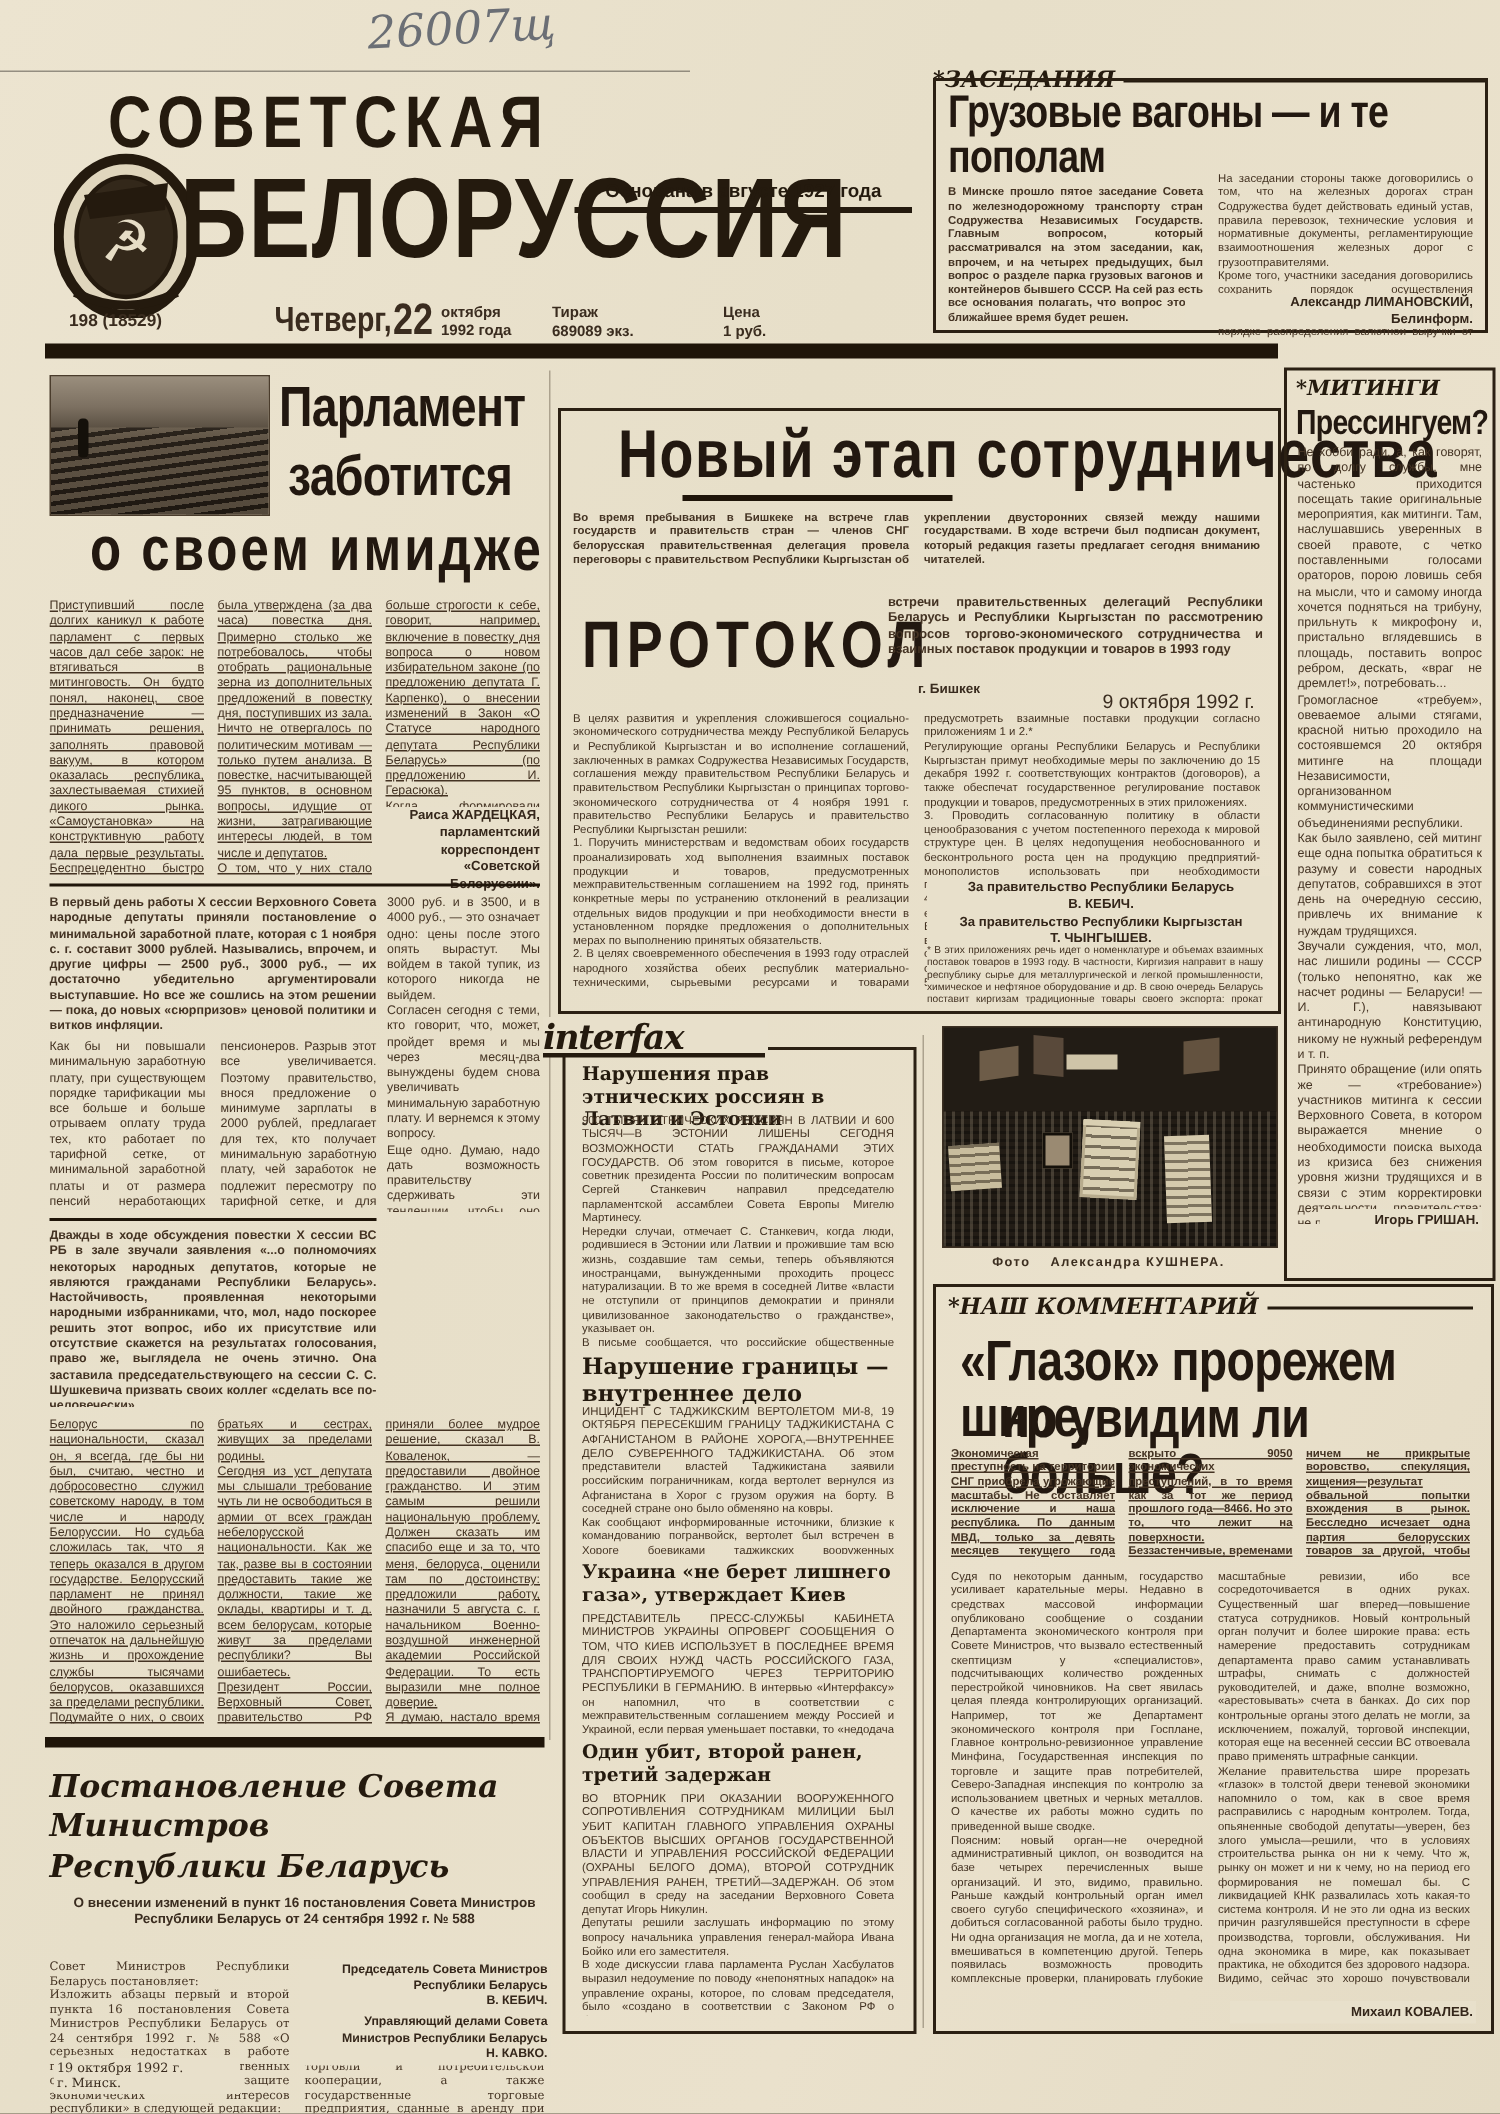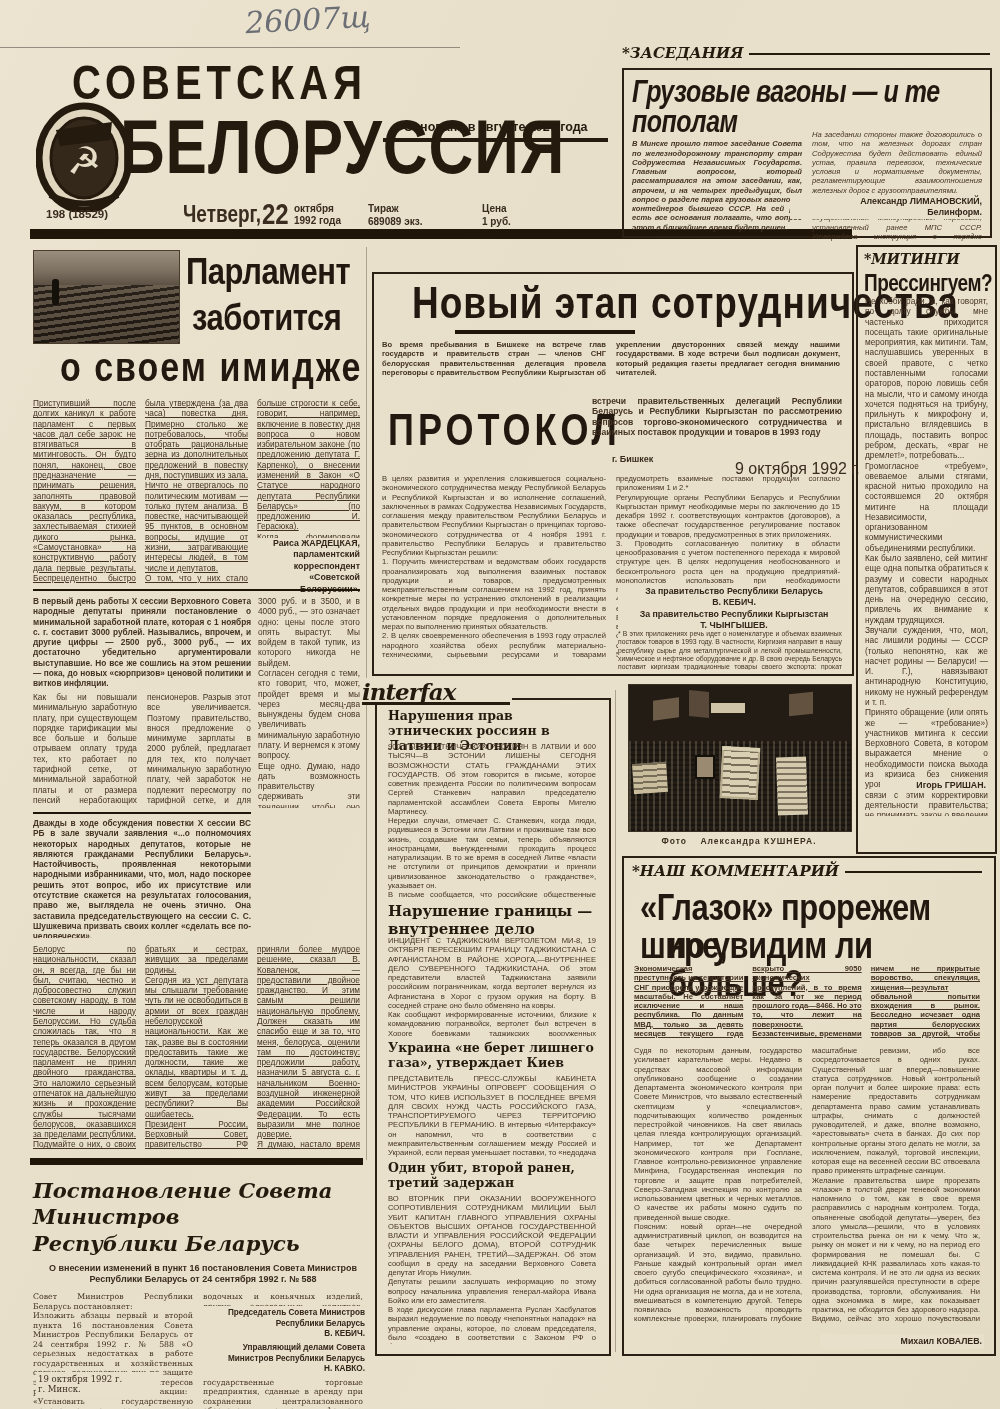--- a/index.html
+++ b/index.html
@@ -60,21 +60,21 @@
 689089 экз.</div>
   <div class="abs b" style="left:482px;top:203px;font-size:10px;line-height:1.25;white-space:pre-line;">Цена
 1 руб.</div>
 
   <div class="abs hbar" style="left:30px;top:229px;width:822px;height:10px;"></div>
 
   <div class="abs rubric" style="left:622px;top:44px;width:368px;">
     <span>*ЗАСЕДАНИЯ</span>
       <span class="dash"></span>
   </div>
-  <div class="abs box" style="left:622px;top:68px;width:366px;height:166px;font-style:italic;">
+  <div class="abs box" style="left:622px;top:52px;width:366px;height:166px;">
     <div class="hl condensed" style="font-size:25px;margin:6px 8px 4px 8px;">Грузовые вагоны — и те пополам</div>
     <div class="cols2 body-xs" style="margin:2px 8px;height:118px;">
       <div class="b">В Минске прошло пятое заседание Совета по железнодорожному транспорту стран Содружества Независимых Государств. Главным вопросом, который рассматривался на этом заседании, как, впрочем, и на четырех предыдущих, был вопрос о разделе парка грузовых вагонов и контейнеров бывшего СССР. На сей раз есть все основания полагать, что вопрос этот в ближайшее время будет решен.</div>
       <div>На заседании стороны также договорились о том, что на железных дорогах стран Содружества будет действовать единый устав, правила перевозок, технические условия и нормативные документы, регламентирующие взаимоотношения железных дорог с грузоотправителями.
 Кроме того, участники заседания договорились сохранить порядок осуществления международных перевозок, установленный ранее МПС СССР. Утверждена инструкция о порядке распределения валютной выручки от международных перевозок.
 Рассматривался на заседании и вопрос о газете «Гудок», которая сейчас стала вроде как ничьей и по этой причине лишилась средств существования. Принято решение, что отныне «Гудок» будет газетой железнодорожников СНГ. А финансировать ее будут железнодорожные администрации стран Содружества.
 Следующее заседание совета пройдет в Кишиневе в ноябре этого года.</div>
     </div>
   </div>
   <div class="abs byline mask" style="left:790px;top:196px;width:192px;">Александр ЛИМАНОВСКИЙ,
@@ -124,21 +124,21 @@
 Давайте принимать Конституцию, Основной Закон, в рамках которого создаются все другие законные, правовые и т. п. акты. Я испытываю чувство удовлетворения от того, что проект Конституции будет рассматриваться в числе первых вопросов.
 Надеюсь, что принимаемые вами решения всегда будут восприняты народом. Дай вам Бог здоровья и всего самого доброго!</div>
 
   <div class="abs box" style="left:372px;top:272px;width:478px;height:400px;"></div>
   <div class="abs hl condensed" style="left:412px;top:280px;font-size:37px;letter-spacing:1px;">Новый этап сотрудничества</div>
   <div class="abs hbar" style="left:455px;top:330px;width:180px;height:4px;"></div>
   <div class="abs cols2 body-xs b" style="left:382px;top:340px;width:458px;height:52px;">Во время пребывания в Бишкеке на встрече глав государств и правительств стран — членов СНГ белорусская правительственная делегация провела переговоры с правительством Республики Кыргызстан об укреплении двусторонних связей между нашими государствами. В ходе встречи был подписан документ, который редакция газеты предлагает сегодня вниманию читателей.</div>
   <div class="abs hl condensed" style="left:388px;top:408px;font-size:36px;letter-spacing:4px;">ПРОТОКОЛ</div>
   <div class="abs body-xs b" style="left:592px;top:396px;width:250px;height:58px;font-size:8.6px;">встречи правительственных делегаций Республики Беларусь и Республики Кыргызстан по рассмотрению вопросов торгово-экономического  сотрудничества и взаимных поставок продукции и товаров в 1993 году</div>
   <div class="abs b" style="left:612px;top:454px;font-size:9px;">г. Бишкек</div>
-  <div class="abs" style="left:735px;top:460px;font-size:16px;">9 октября 1992 г.</div>
+  <div class="abs" style="left:735px;top:460px;font-size:13px;">9 октября 1992 г.</div>
   <div class="abs cols2 body-xs" style="left:382px;top:474px;width:458px;height:192px;">В целях развития и укрепления сложившегося социально-экономического сотрудничества между Республикой Беларусь и Республикой Кыргызстан и во исполнение соглашений, заключенных в рамках Содружества Независимых Государств, соглашения между правительством Республики Беларусь и правительством Республики Кыргызстан о принципах торгово-экономического сотрудничества от 4 ноября 1991 г. правительство Республики Беларусь и правительство Республики Кыргызстан решили:
 1. Поручить министерствам и ведомствам обоих государств проанализировать ход выполнения взаимных поставок продукции и товаров, предусмотренных межправительственным соглашением на 1992 год, принять конкретные меры по устранению отклонений в реализации отдельных видов продукции и при необходимости внести в установленном порядке предложения о дополнительных мерах по выполнению принятых обязательств.
 2. В целях своевременного обеспечения в 1993 году отраслей народного хозяйства обеих республик материально-техническими, сырьевыми ресурсами и товарами предусмотреть взаимные поставки продукции согласно приложениям 1 и 2.*
 Регулирующие органы Республики Беларусь и Республики Кыргызстан примут необходимые меры по заключению до 15 декабря 1992 г. соответствующих контрактов (договоров), а также обеспечат государственное регулирование поставок продукции и товаров, предусмотренных в этих приложениях.
 3. Проводить согласованную политику в области ценообразования с учетом постепенного перехода к мировой структуре цен. В целях недопущения необоснованного и бесконтрольного роста цен на продукцию предприятий-монополистов использовать при необходимости государственное их регулирование.
 4. Использовать во взаиморасчетах единую денежную единицу — рубль.
 В случае введения одним из государств национальной валюты взаиморасчеты между субъектами хозяйствования осуществляются по курсу, определяемому специальным соглашением.
 5. Способствовать развитию и укреплению сложившихся прямых связей между субъектами хозяйствования обоих государств.
 6. Настоящий протокол с приложениями 1 и 2 является неотъемлемой частью соглашения между правительством Республики Беларусь и правительством Республики Кыргызстан о принципах торгово-экономического сотрудничества от 4 ноября 1991 г. Он может быть изменен и дополнен по обоюдному согласию правительства Республики Беларусь и правительства Республики Кыргызстан.
 Совершено в г. Бишкеке 9 октября 1992 г. в двух подлинных экземплярах на белорусском, кыргызском и русском языках, при этом все тексты имеют равную силу.</div>
@@ -155,21 +155,21 @@
       <span>*МИТИНГИ</span>
     </div>
     <div class="hl condensed" style="font-size:19px;margin:4px 6px 6px 6px;">Прессингуем?</div>
     <div class="body-sm" style="margin:0 7px;height:520px;">Не хобби ради, а, как говорят, по долгу службы, мне частенько приходится посещать такие оригинальные мероприятия, как митинги. Там, наслушавшись уверенных в своей правоте, с четко поставленными голосами ораторов, порою ловишь себя на мысли, что и самому иногда хочется подняться на трибуну, прильнуть к микрофону и, пристально вглядевшись в площадь, поставить вопрос ребром, дескать, «враг не дремлет!», потребовать...
 Громогласное «требуем», овеваемое алыми стягами, красной нитью проходило на состоявшемся 20 октября митинге на площади Независимости, организованном коммунистическими объединениями республики.
 Как было заявлено, сей митинг еще одна попытка обратиться к разуму и совести народных депутатов, собравшихся в этот день на очередную сессию, привлечь их внимание к нуждам трудящихся.
 Звучали суждения, что, мол, нас лишили родины — СССР (только непонятно, как же насчет родины — Беларуси! — И. Г.), навязывают антинародную Конституцию, никому не нужный референдум и т. п.
 Принято обращение (или опять же — «требование») участников митинга к сессии Верховного Совета, в котором выражается мнение о необходимости поиска выхода из кризиса без снижения уровня жизни трудящихся и в связи с этим корректировки деятельности правительства; не принимать закон о введении частной собственности на землю, придать статус государственных двум языкам — белорусскому и русскому, отменить нынешнюю государственную символику, обеспечить социальную защиту военнослужащих и членов их семей и т.д.
 В общем, вряд ли позавидуешь доле Верховного Совета и правительства РБ, которым сегодня достается, извините, «и в хвост, и в гриву». Вот только возможно ли принятие разумных, реалистично - взвешенных решений, работая под перманентным прессингом слева и справа! Вопрос, наверное, риторический.</div>
   </div>
-  <div class="abs byline mask" style="left:880px;top:778px;width:104px;padding:2px;">Игорь ГРИШАН.</div>
+  <div class="abs byline mask" style="left:880px;top:806px;width:104px;padding:2px;">Игорь ГРИШАН.</div>
 
   <div class="abs" style="left:362px;top:678px;width:150px;height:26px;background:#e8e0cb;z-index:3;">
     <span style="font-family:'DejaVu Serif',serif;font-style:italic;font-weight:900;font-size:23px;color:#241a0e;letter-spacing:-1px;">interfax</span>
     <div style="height:3px;background:#241a0e;margin-top:-3px;width:148px;"></div>
   </div>
   <div class="abs box" style="left:375px;top:698px;width:232px;height:654px;"></div>
 
   <div class="abs serif-it" style="left:388px;top:708px;width:208px;font-size:12.5px;line-height:1.2;font-style:normal;font-weight:bold;">Нарушения прав этнических россиян в Латвии и Эстонии</div>
   <div class="abs body-xs" style="left:388px;top:742px;width:208px;height:156px;">900 ТЫСЯЧ ЭТНИЧЕСКИХ РОССИЯН В ЛАТВИИ И 600 ТЫСЯЧ—В ЭСТОНИИ ЛИШЕНЫ СЕГОДНЯ ВОЗМОЖНОСТИ СТАТЬ ГРАЖДАНАМИ ЭТИХ ГОСУДАРСТВ. Об этом говорится в письме, которое советник президента России по политическим вопросам Сергей Станкевич направил председателю парламентской ассамблеи Совета Европы Мигелю Мартинесу.
 Нередки случаи, отмечает С. Станкевич, когда люди, родившиеся в Эстонии или Латвии и прожившие там всю жизнь, создавшие там семьи, теперь объявляются иностранцами, вынужденными проходить процесс натурализации. В то же время в соседней Литве «власти не отступили от принципов демократии и приняли цивилизованное законодательство о гражданстве», указывает он.
@@ -219,21 +219,21 @@
 Но справится ли он с экономической вакханалией? У многих специалистов это вызывает сомнение. Хотя бы потому, что будет департамент малочисленным. Достаточно ли этого для громадного хозяйственного механизма республики, даже если ревизоры будут неподкупны, как Робеспьеры. А с другой стороны, можно ли всерьез делать ставку на карающий меч, если экономическое законодательство у нас размыто и противоречиво, не подтверждено прочной нормативной базой.
 А налоги! Если хочешь честно трудиться, больше, чем себе на похороны, не заработаешь. Не говоря уже о развитии производства. Без всего этого уповать на эффективность административных методов, все равно что ждать манны небесной.
 А впрочем, поживем—увидим...</div>
   <div class="abs byline mask" style="left:820px;top:1334px;width:160px;padding:2px;">Михаил КОВАЛЕВ.</div>
 
   <div class="abs hbar" style="left:30px;top:1158px;width:333px;height:7px;"></div>
 
   <div class="abs" style="left:33px;top:1178px;width:330px;height:222px;">
     <div class="serif-it" style="font-size:21px;line-height:1.25;">Постановление Совета Министров</div>
     <div class="serif-it" style="font-size:21px;line-height:1.25;">Республики Беларусь</div>
-    <div class="b" style="font-size:9px;text-align:center;margin:6px 0 6px 10px;line-height:1.3;">О внесении изменений в пункт 16 постановления Совета Министров Республики Беларусь от 24 сентября 1992 г. № 588</div>
+    <div class="b" style="font-size:9px;text-align:center;margin:6px 0 20px 10px;line-height:1.3;">О внесении изменений в пункт 16 постановления Совета Министров Республики Беларусь от 24 сентября 1992 г. № 588</div>
     <div class="cols2 body-xs" style="height:128px;font-family:'DejaVu Serif',serif;font-size:7.8px;">Совет Министров Республики Беларусь постановляет:
 Изложить абзацы первый и второй пункта 16 постановления Совета Министров Республики Беларусь от 24 сентября 1992 г. № 588 «О серьезных недостатках в работе государственных и хозяйственных органов, должностных лиц по защите экономических интересов республики» в следующей редакции:
 «Установить государственную монополию на продажу винно-водочных и коньячных изделий, других алкогольных напитков, табачных изделий и пива, производимых в республике, имея в виду реализацию указанных товаров населению только через сеть предприятий государственной торговли и потребительской кооперации, а также государственные торговые предприятия, сданные в аренду при сохранении централизованного обеспечения их рыночными фондами на эти товары.
 Исполкомам городских и районных Советов народных депутатов внести изменения, вытекающие из настоящего пункта, в ранее выданные разрешения (лицензии) на продажу указанной продукции».</div>
   </div>
   <div class="abs mask" style="left:200px;top:1306px;width:163px;padding:2px;">
     <div class="byline" style="font-size:8.2px;">Председатель Совета Министров
 Республики Беларусь
 В. КЕБИЧ.</div>
     <div class="byline" style="font-size:8.2px;margin-top:3px;">Управляющий делами Совета

